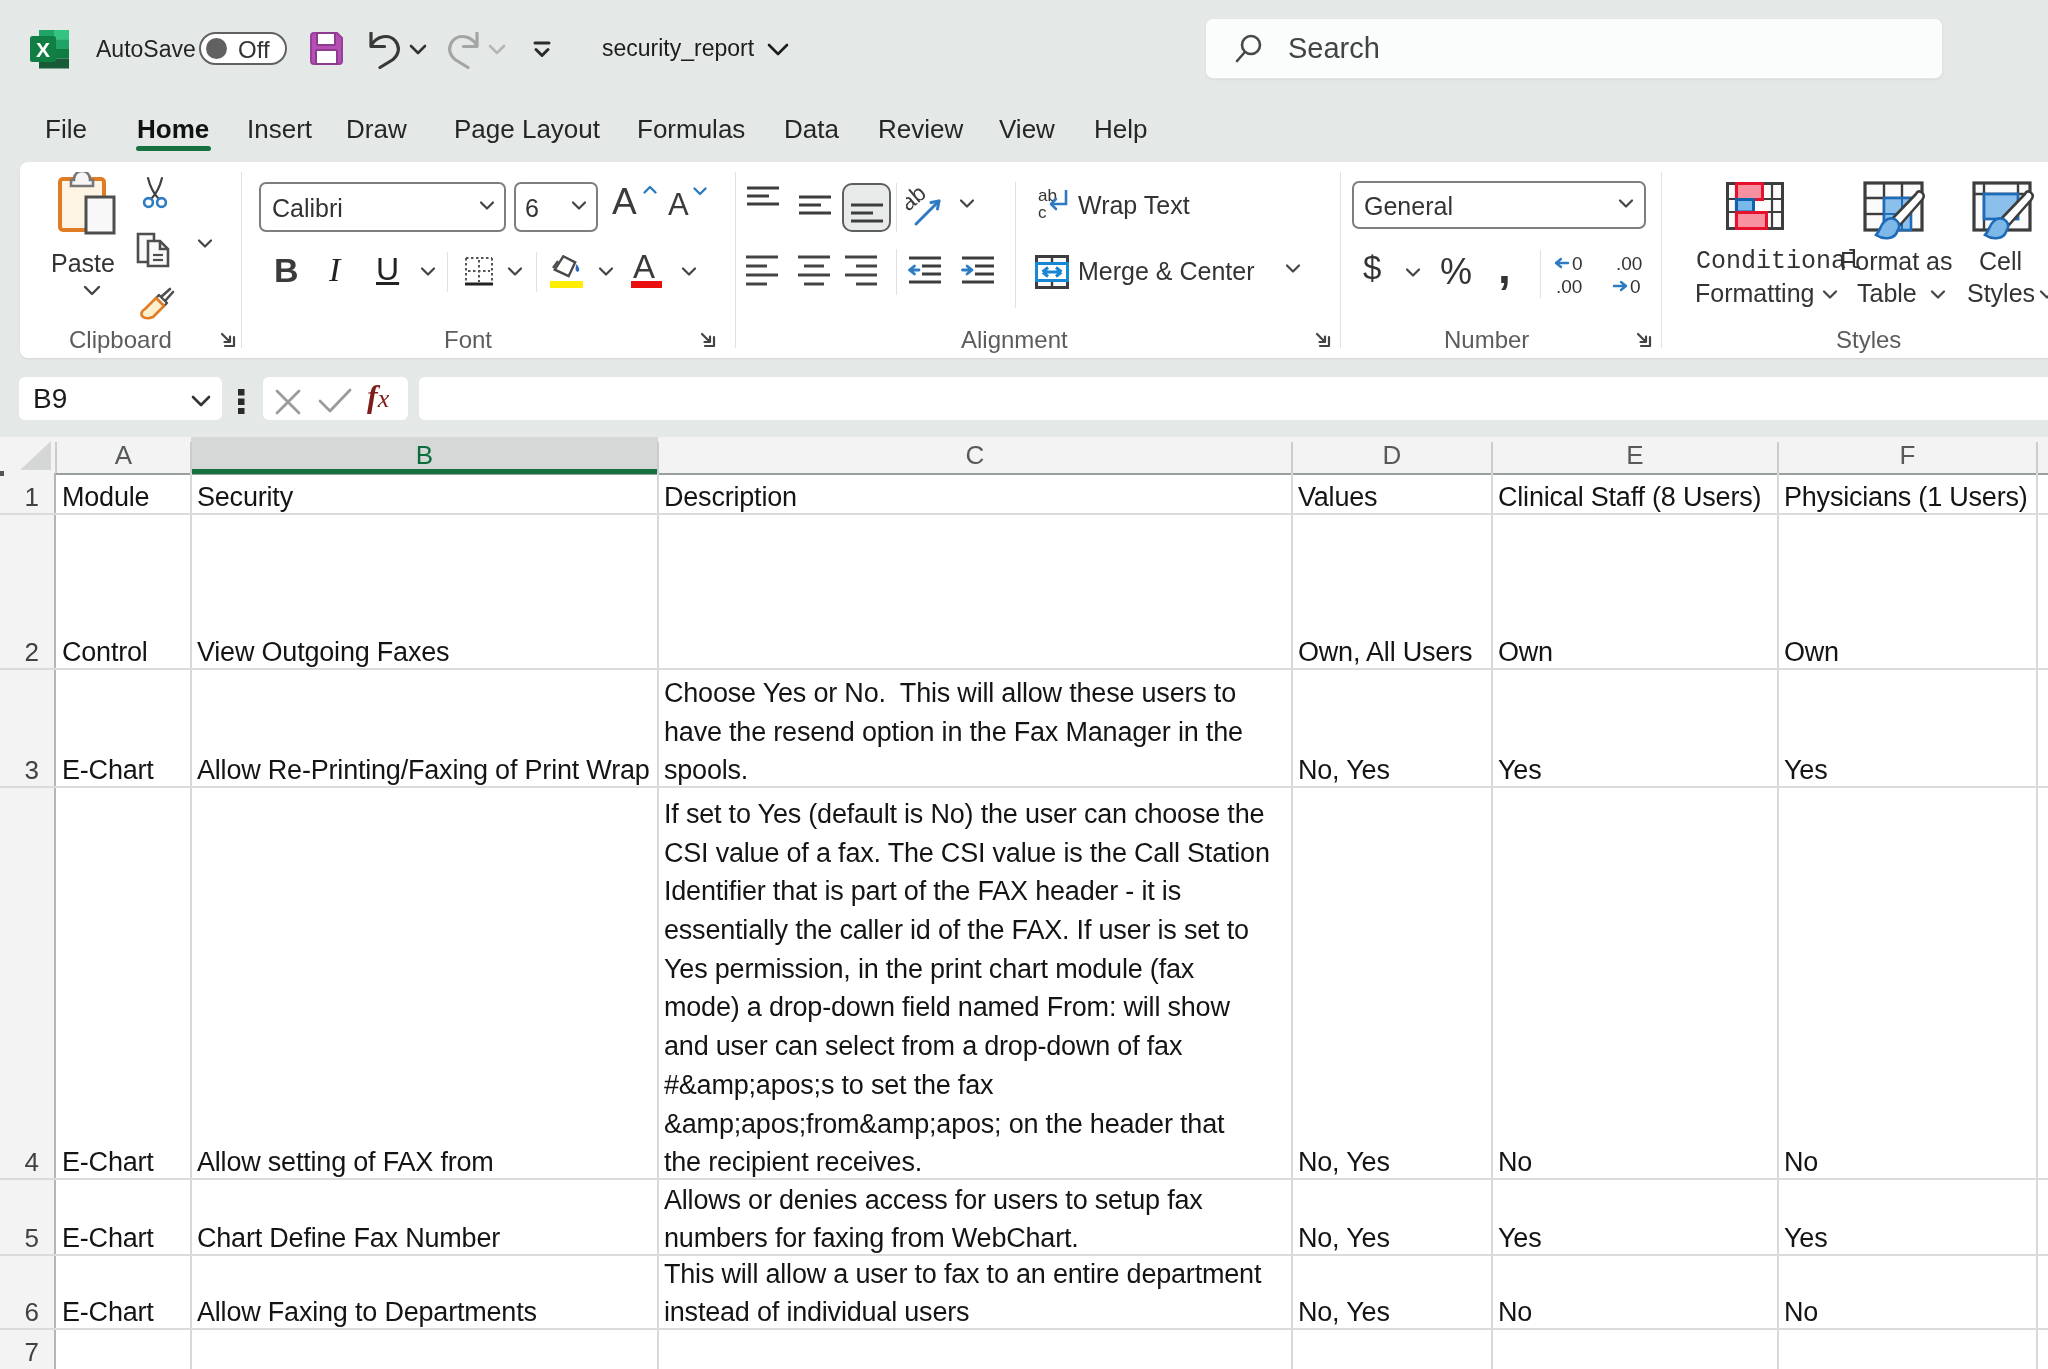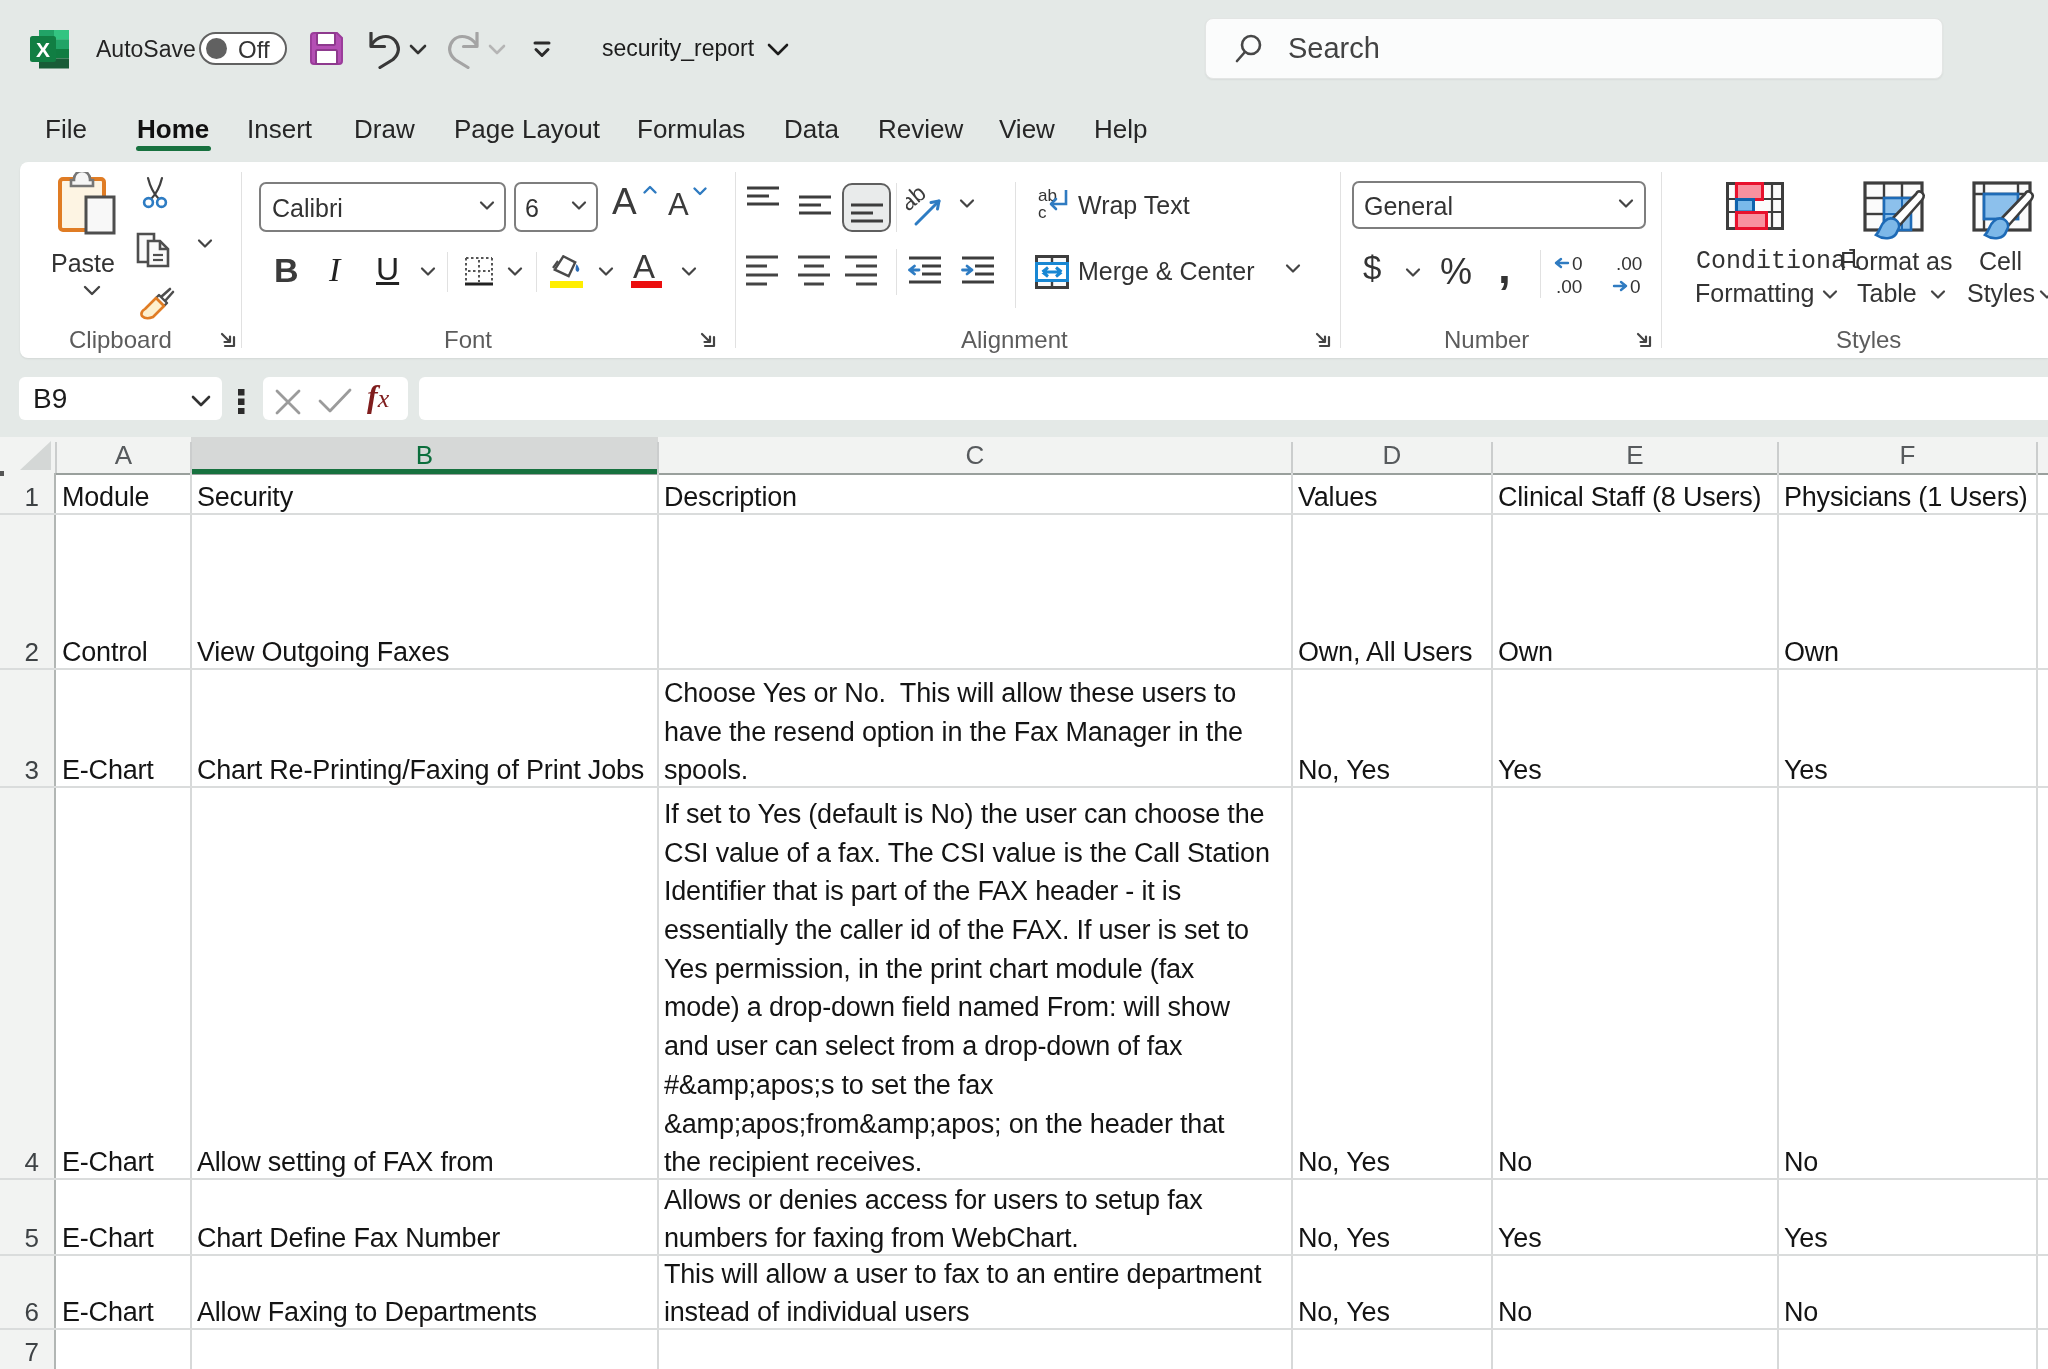--- a/index.html
+++ b/index.html
@@ -77,21 +77,21 @@
 <svg class="abs" style="left:1234px; top:33px;" width="30" height="31" viewBox="0 0 30 31">
   <circle cx="17" cy="12" r="9" fill="none" stroke="#474747" stroke-width="2.6"></circle>
   <line x1="10.5" y1="19.5" x2="3" y2="28" stroke="#474747" stroke-width="2.6" stroke-linecap="round"></line>
 </svg>
 <div class="abs" style="left:1288px; top:32px; font-size:29px; color:#434343;">Search</div>
 
 <div class="menuitem" style="left:45px;">File</div>
 <div class="menuitem" style="left:137px; font-weight:bold; color:#111;">Home</div>
 <div class="abs" style="left:136px; top:146px; width:75px; height:5px; border-radius:3px; background:#17713f;"></div>
 <div class="menuitem" style="left:247px;">Insert</div>
-<div class="menuitem" style="left:354px;">Draw</div>
+<div class="menuitem" style="left:346px;">Draw</div>
 <div class="menuitem" style="left:454px;">Page Layout</div>
 <div class="menuitem" style="left:637px;">Formulas</div>
 <div class="menuitem" style="left:784px;">Data</div>
 <div class="menuitem" style="left:878px;">Review</div>
 <div class="menuitem" style="left:999px;">View</div>
 <div class="menuitem" style="left:1094px;">Help</div>
 
 <div id="ribbon" class="abs"></div>
 <div class="gdiv" style="left:241px; top:172px; height:176px;"></div>
 <div class="gdiv" style="left:735px; top:172px; height:176px;"></div>
@@ -427,21 +427,21 @@
   <div class="cell" style="left:1498px;bottom:852px;">Clinical Staff (8 Users)</div>
   <div class="cell" style="left:1784px;bottom:852px;">Physicians (1 Users)</div>
 
   <div class="cell" style="left:62px;  bottom:697px;">Control</div>
   <div class="cell" style="left:197px; bottom:697px;text-align:right;">View Outgoing Faxes</div>
   <div class="cell" style="left:1298px;bottom:697px;">Own, All Users</div>
   <div class="cell" style="left:1498px;bottom:697px;">Own</div>
   <div class="cell" style="left:1784px;bottom:697px;">Own</div>
 
   <div class="cell" style="left:62px;  bottom:579px;">E-Chart</div>
-  <div class="cell" style="left:197px; bottom:579px;">Chart Re-Printing/Faxing of Print Jobs</div>
+  <div class="cell" style="left:197px; bottom:579px;">Allow Re-Printing/Faxing of Print Wrap</div>
   <div class="cell" style="left:664px; bottom:579px;">Choose Yes or No.  This will allow these users to
 have the resend option in the Fax Manager in the
 spools.</div>
   <div class="cell" style="left:1298px;bottom:579px;">No, Yes</div>
   <div class="cell" style="left:1498px;bottom:579px;">Yes</div>
   <div class="cell" style="left:1784px;bottom:579px;">Yes</div>
 
   <div class="cell" style="left:62px;  bottom:187px;">E-Chart</div>
   <div class="cell" style="left:197px; bottom:187px;">Allow setting of FAX from</div>
   <div class="cell" style="left:664px; bottom:187px;">If set to Yes (default is No) the user can choose the

